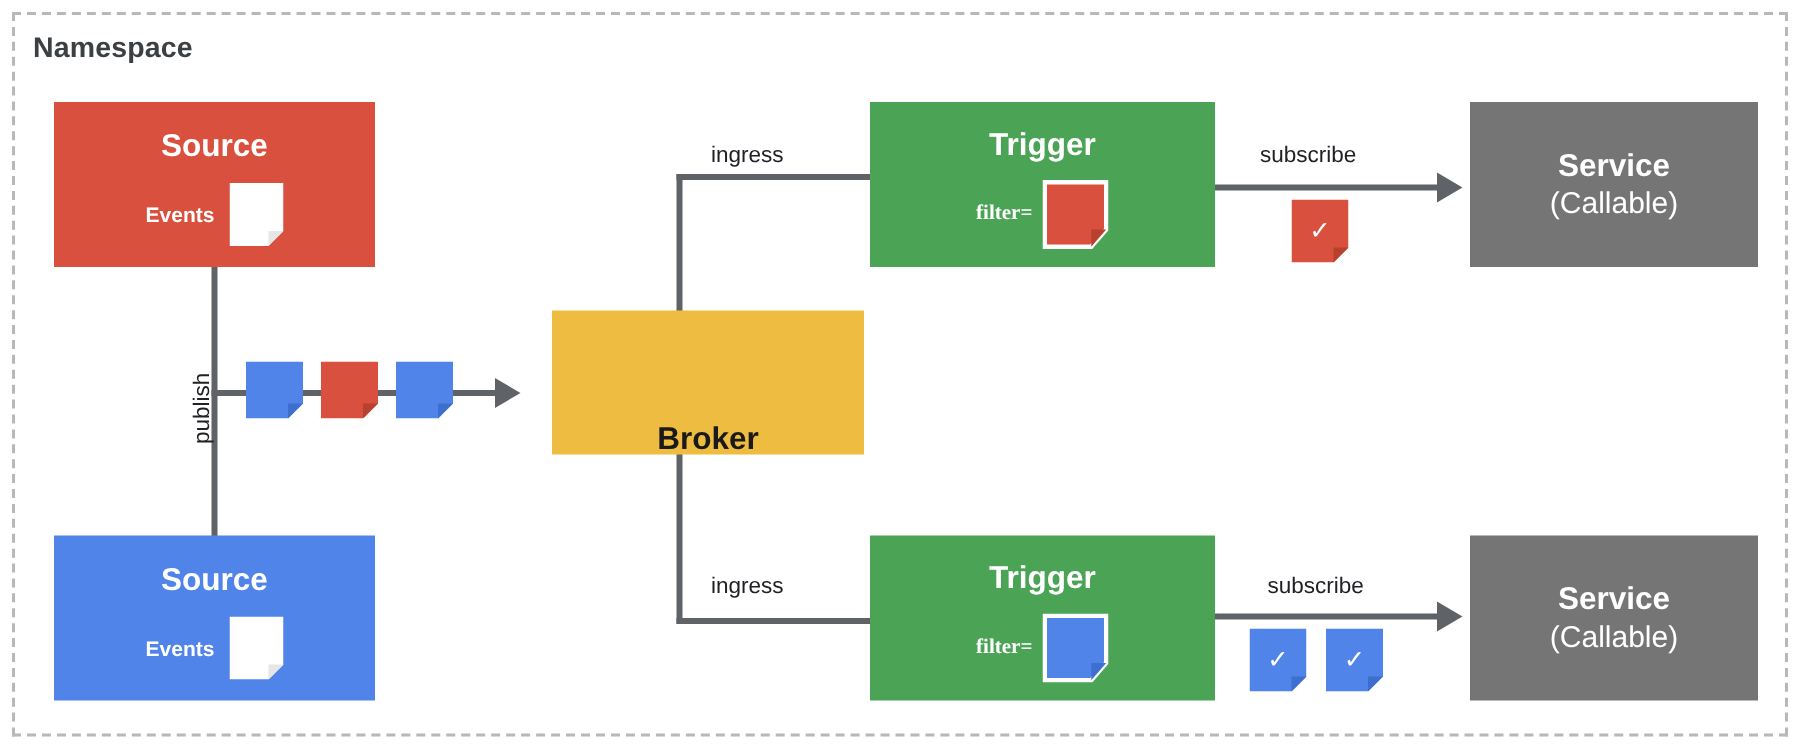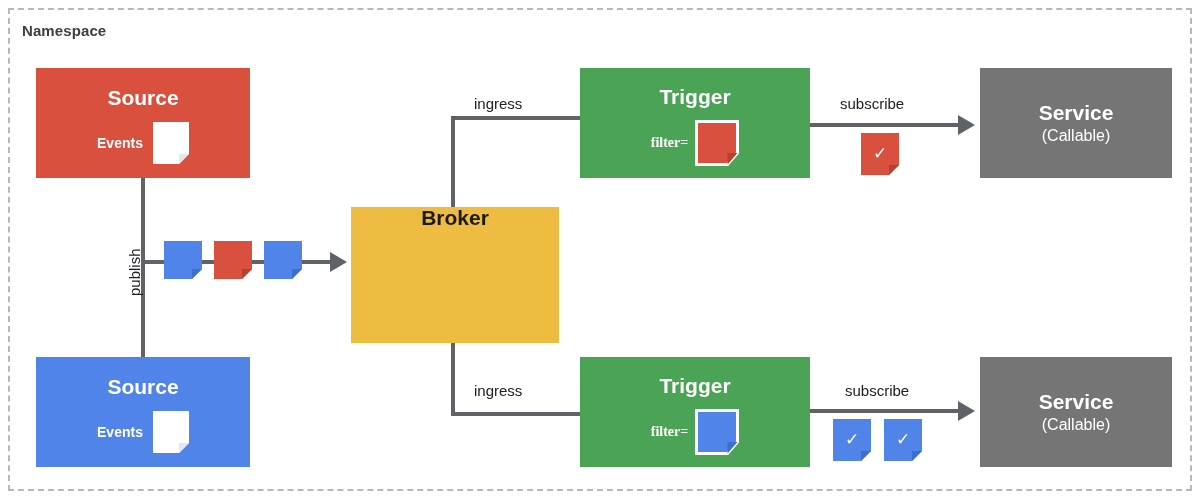--- a/index.html
+++ b/index.html
@@ -28,21 +28,21 @@
     width: 1184px;
     height: 483px;
     box-sizing: border-box;
     border: 2px dashed #b8b8b8;
     background: transparent;
   }
   .namespace-label {
     position: absolute;
     left: 22px;
     top: 22px;
-    font-size: 15px;
+    font-size: 19px;
     font-weight: bold;
     color: #3c4043;
     letter-spacing: 0.1px;
     text-align: right;
   }
 
   
   .node {
     position: absolute;
     box-sizing: border-box;
@@ -52,21 +52,21 @@
     justify-content: flex-start;
   }
   .node-title {
     font-size: 21px;
     font-weight: bold;
     color: #ffffff;
     line-height: 1;
     white-space: nowrap;
   }
   .node-subtitle {
-    font-size: 16px;
+    font-size: 20px;
     font-weight: normal;
     color: #ffffff;
     line-height: 1.1;
     white-space: nowrap;
   }
   .node-title.dark { color: #1a1a1a; }
 
   .source-box { }
   .source-row {
     display: flex;
@@ -249,21 +249,21 @@
       <span class="source-events-label">Events</span>
       <span class="ev">
         <svg class="ev-shape" width="36" height="42" viewBox="0 0 36 42" aria-hidden="true">
           <path d="M0 0 H36 V32 L26 42 H0 Z" fill="#ffffff"></path>
           <path d="M36 32 L26 42 V32 Z" fill="#e6e6e6"></path>
         </svg>
       </span>
     </div>
   </div>
 
-  <div class="node" style="left:351px; top:207px; width:208px; height:136px; background:#efbc42; justify-content:flex-start;">
+  <div class="node" style="left:368px; top:207px; width:208px; height:96px; background:#efbc42; justify-content:flex-end;">
     <div class="node-title dark">Broker</div>
   </div>
 
   <div class="node" style="left:580px; top:68px; width:230px; height:110px; background:#4ba355; padding-top:18px;">
     <div class="node-title">Trigger</div>
     <div class="trigger-row" style="margin-top:13px;">
       <span class="trigger-filter-label">filter=</span>
       <span class="ev">
         <svg class="ev-shape" width="44" height="46" viewBox="0 0 44 46" aria-hidden="true">
           <path d="M1.5 1.5 H42.5 V33 L32.5 44.5 H1.5 Z" fill="#d9513e" stroke="#ffffff" stroke-width="3"></path>

